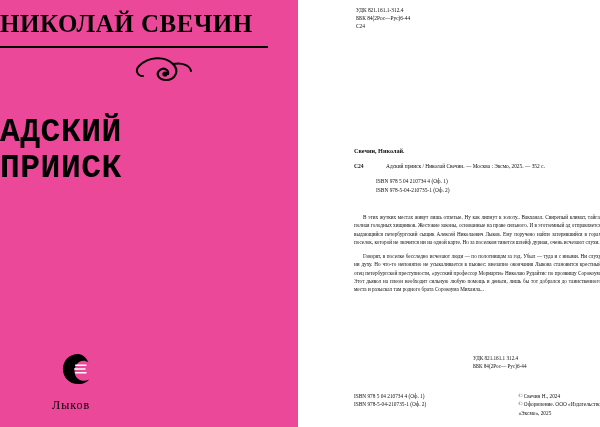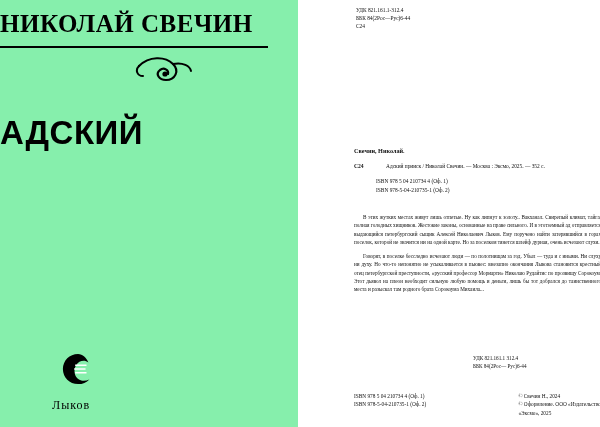--- a/index.html
+++ b/index.html
@@ -19,21 +19,21 @@
     position: absolute;
     inset: 0;
     display: flex;
   }
   
   .page-left {
     position: relative;
     width: 298px;
     height: 427px;
     box-sizing: border-box;
-    background: #86efac;
+    background: #ec4899;
   }
   .author-line {
     position: absolute;
     top: 10px;
     left: 0px;
     width: 288px;
     font-family: "Liberation Serif", serif;
     font-weight: bold;
     font-size: 25px;
     letter-spacing: 0.5px;
@@ -53,21 +53,21 @@
     top: 54px;
     left: 135px;
     width: 60px;
     height: 36px;
   }
   .title-block {
     position: absolute;
     top: 115px;
     left: 0px;
     width: 290px;
-    font-family: Liberation Sans, sans-serif;
+    font-family: Liberation Mono, monospace;
     font-weight: bold;
     font-size: 33px;
     line-height: 1.08;
     letter-spacing: 0.5px;
     color: #000;
   }
   .title-block div { white-space: nowrap; }
   .publisher-mark {
     position: absolute;
     left: 60px;
@@ -190,20 +190,21 @@
       <svg viewBox="0 0 60 36" width="60" height="36">
         <path d="M4 12 C 14 2, 30 2, 38 10 C 45 17, 40 26, 31 26 C 24 26, 20 20, 25 16 C 29 13, 34 16, 33 20" fill="none" stroke="#000" stroke-width="2.2" stroke-linecap="round"></path>
         <circle cx="30" cy="20" r="2.6" fill="#000"></circle>
         <path d="M38 10 C 48 8, 55 12, 56 17" fill="none" stroke="#000" stroke-width="2" stroke-linecap="round"></path>
         <path d="M4 12 C 0 16, 2 22, 8 22" fill="none" stroke="#000" stroke-width="2" stroke-linecap="round"></path>
       </svg>
     </div>
 
     <div class="title-block">
       <div>АДСКИЙ</div>
+      <div>ПРИИСК</div>
     </div>
 
     <div class="publisher-mark">
       <svg viewBox="0 0 36 36" width="34" height="34">
         <path d="M18 2 C 9 2, 2 9, 2 18 C 2 27, 9 34, 18 34 C 23 34, 27 32, 30 29
                  C 26 31, 22 31, 19 29 C 14 26, 13 19, 16 14 C 19 9, 25 8, 29 11
                  C 27 6, 23 2, 18 2 Z" fill="#000"></path>
         <path d="M14 18 L 26 18 M 15 14 L 27 14 M 15 22 L 27 22" stroke="#fff" stroke-width="1.4"></path>
       </svg>
     </div>

